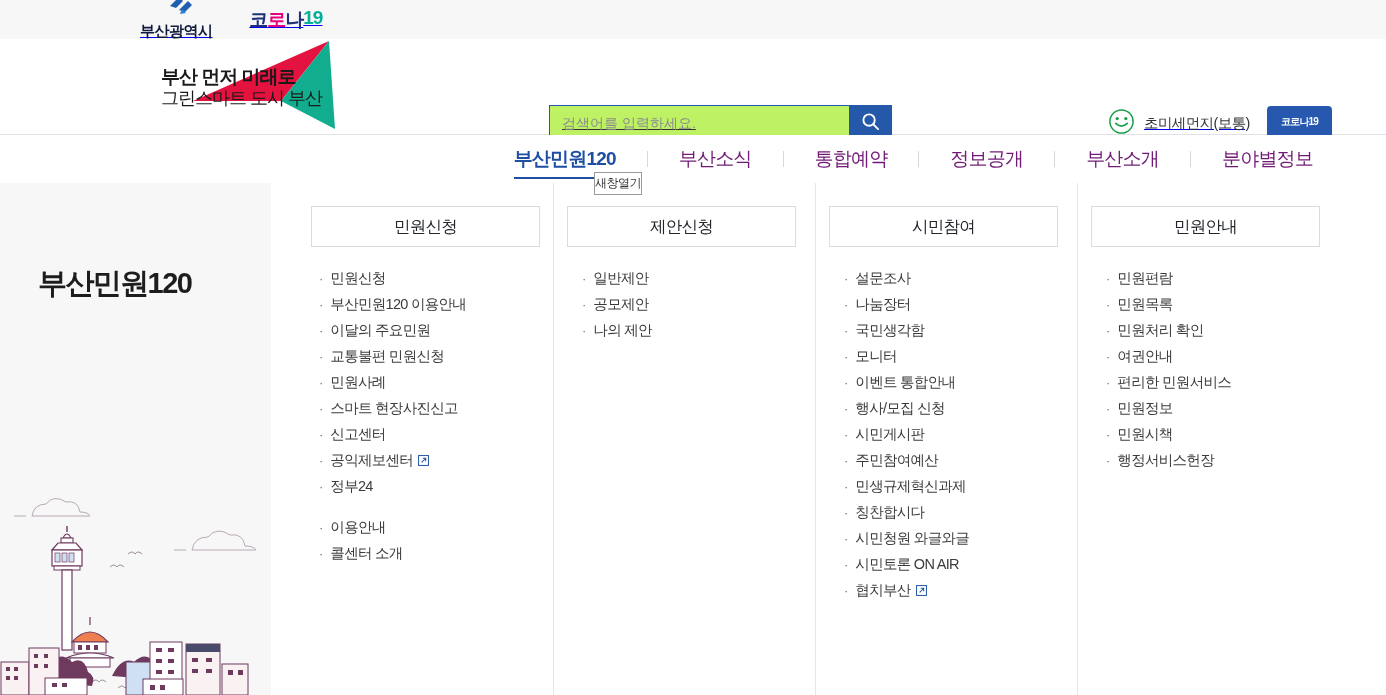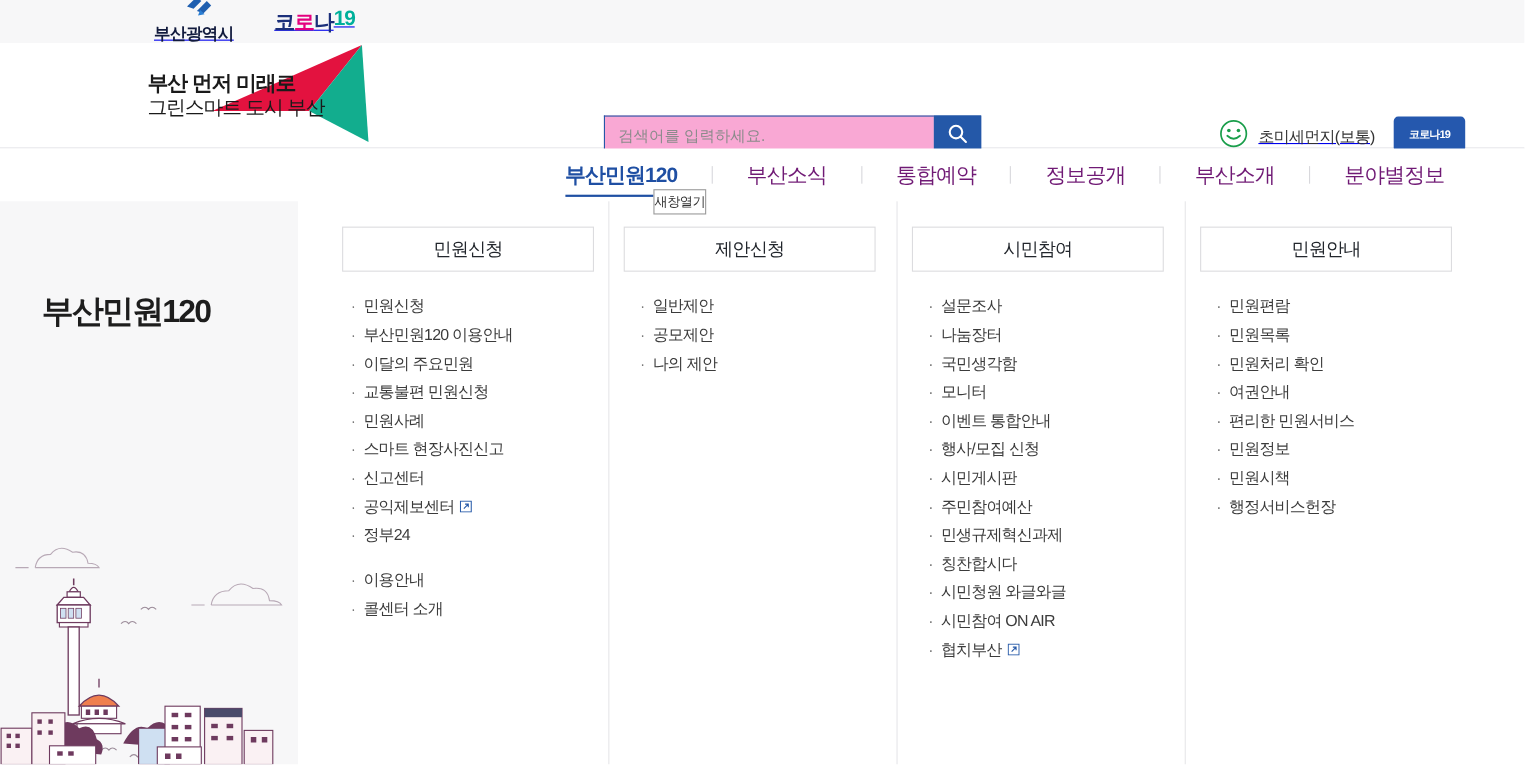--- a/index.html
+++ b/index.html
@@ -61,34 +61,34 @@
     height:96px;
     background:#ffffff;
     border-bottom:1px solid #e2e2e6;
   }
   .brand {
     position:absolute; left:133px; top:-6px;
     width:215px; height:96px;
   }
   .brand svg { position:absolute; left:0; top:0; }
   .brand-text {
-    position:absolute; left:1px; top:32px;
+    position:absolute; left:28px; top:32px;
     line-height:1.22; letter-spacing:-1px;
   }
   .brand-l1 { font-size:19px; font-weight:bold; color:#1a1a1a; }
   .brand-l2 { font-size:18px; font-weight:500; color:#1a1a1a; }
 
   .searchwrap {
     position:absolute; left:549px; top:66px;
     display:flex; width:343px; height:36px;
   }
   .searchwrap input {
     flex:1; border:1px solid #2458a8; border-right:none;
     padding:0 12px; font-size:14px; color:#333; outline:none;
-    font-family:"Liberation Sans", sans-serif; background:#f9a8d4;
+    font-family:"Liberation Sans", sans-serif; background:#bef264;text-decoration:underline;
   }
   .searchwrap input::placeholder { color:#8b8b8b; }
   .search-btn {
     width:43px; background:#2458a8; border:1px solid #2458a8;
     display:flex; align-items:center; justify-content:center; cursor:pointer;
   }
 
   .air-quality {
     position:absolute; left:1108px; top:69px;
     display:flex; align-items:center; gap:9px;
@@ -460,21 +460,21 @@
         <li>
             <span class="bullet">·</span>
             <a href="#">칭찬합시다</a>
           </li>
         <li>
             <span class="bullet">·</span>
             <a href="#">시민청원 와글와글</a>
           </li>
         <li>
             <span class="bullet">·</span>
-            <a href="#">시민참여 ON AIR</a>
+            <a href="#">시민토론 ON AIR</a>
           </li>
         <li>
             <span class="bullet">·</span>
             <a href="#">협치부산</a>
             <span class="ext-icon">
               <svg width="11" height="11" viewBox="0 0 12 12">
                 <rect x="0.6" y="0.6" width="10.8" height="10.8" fill="none" stroke="#2458a8" stroke-width="1.1"></rect>
                 <path d="M4 8 L8.2 3.8 M5.2 3.6 H8.4 V6.8" fill="none" stroke="#2458a8" stroke-width="1.1"></path>
               </svg>
             </span>

